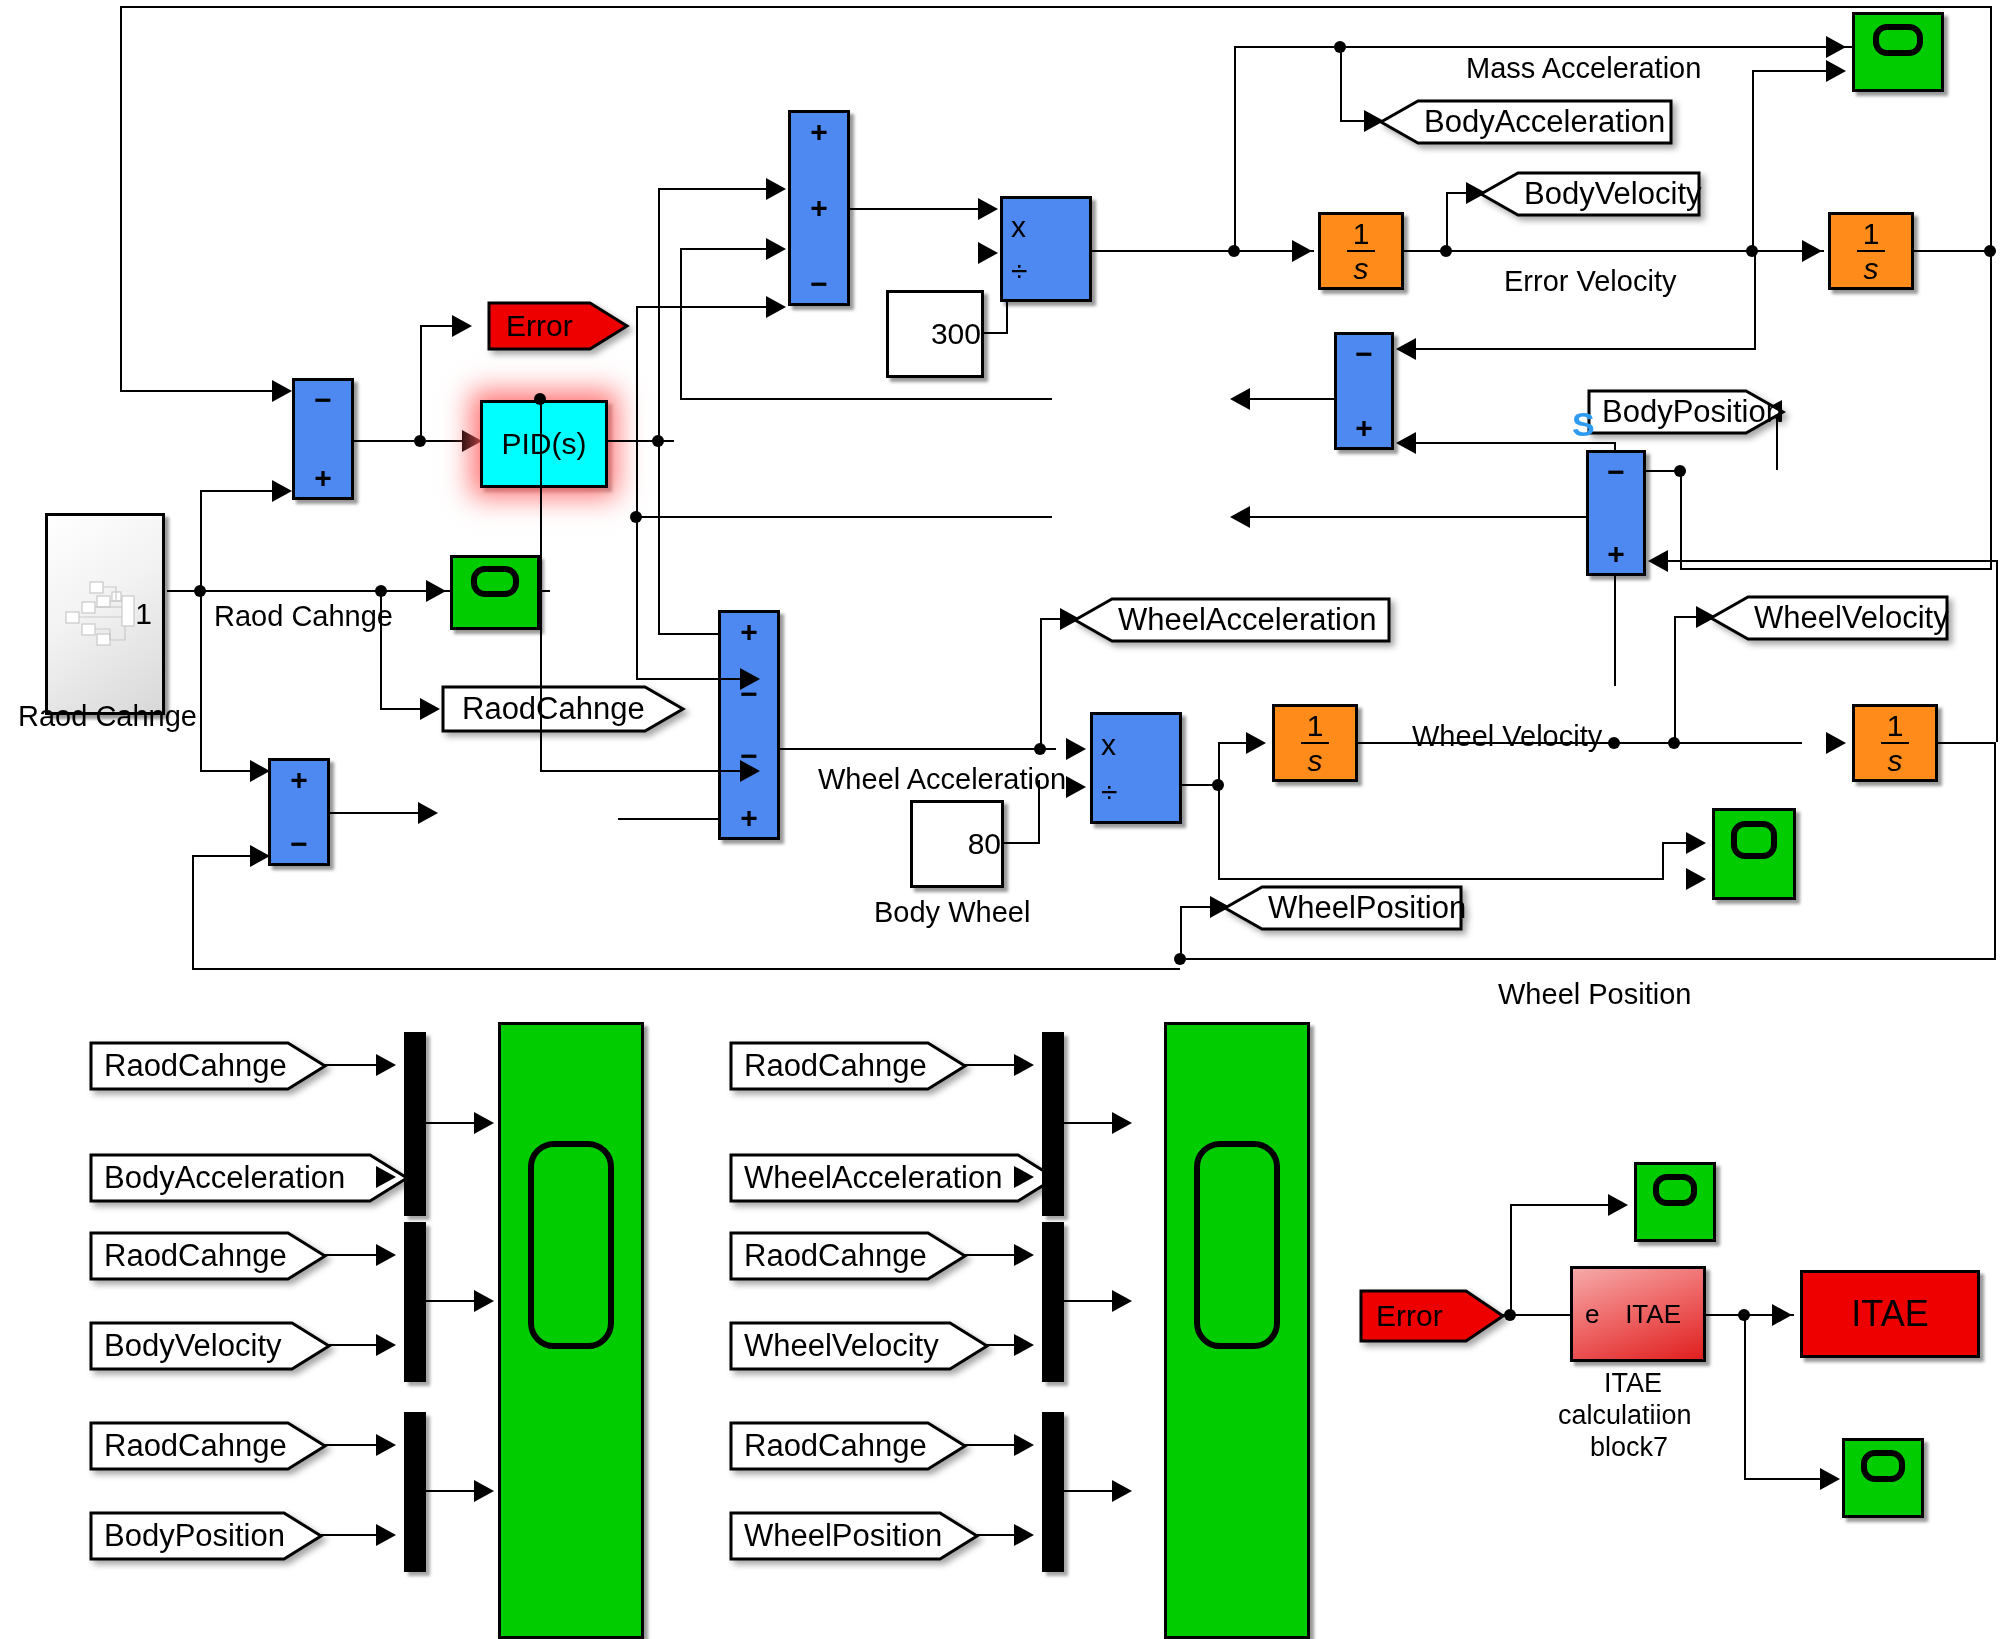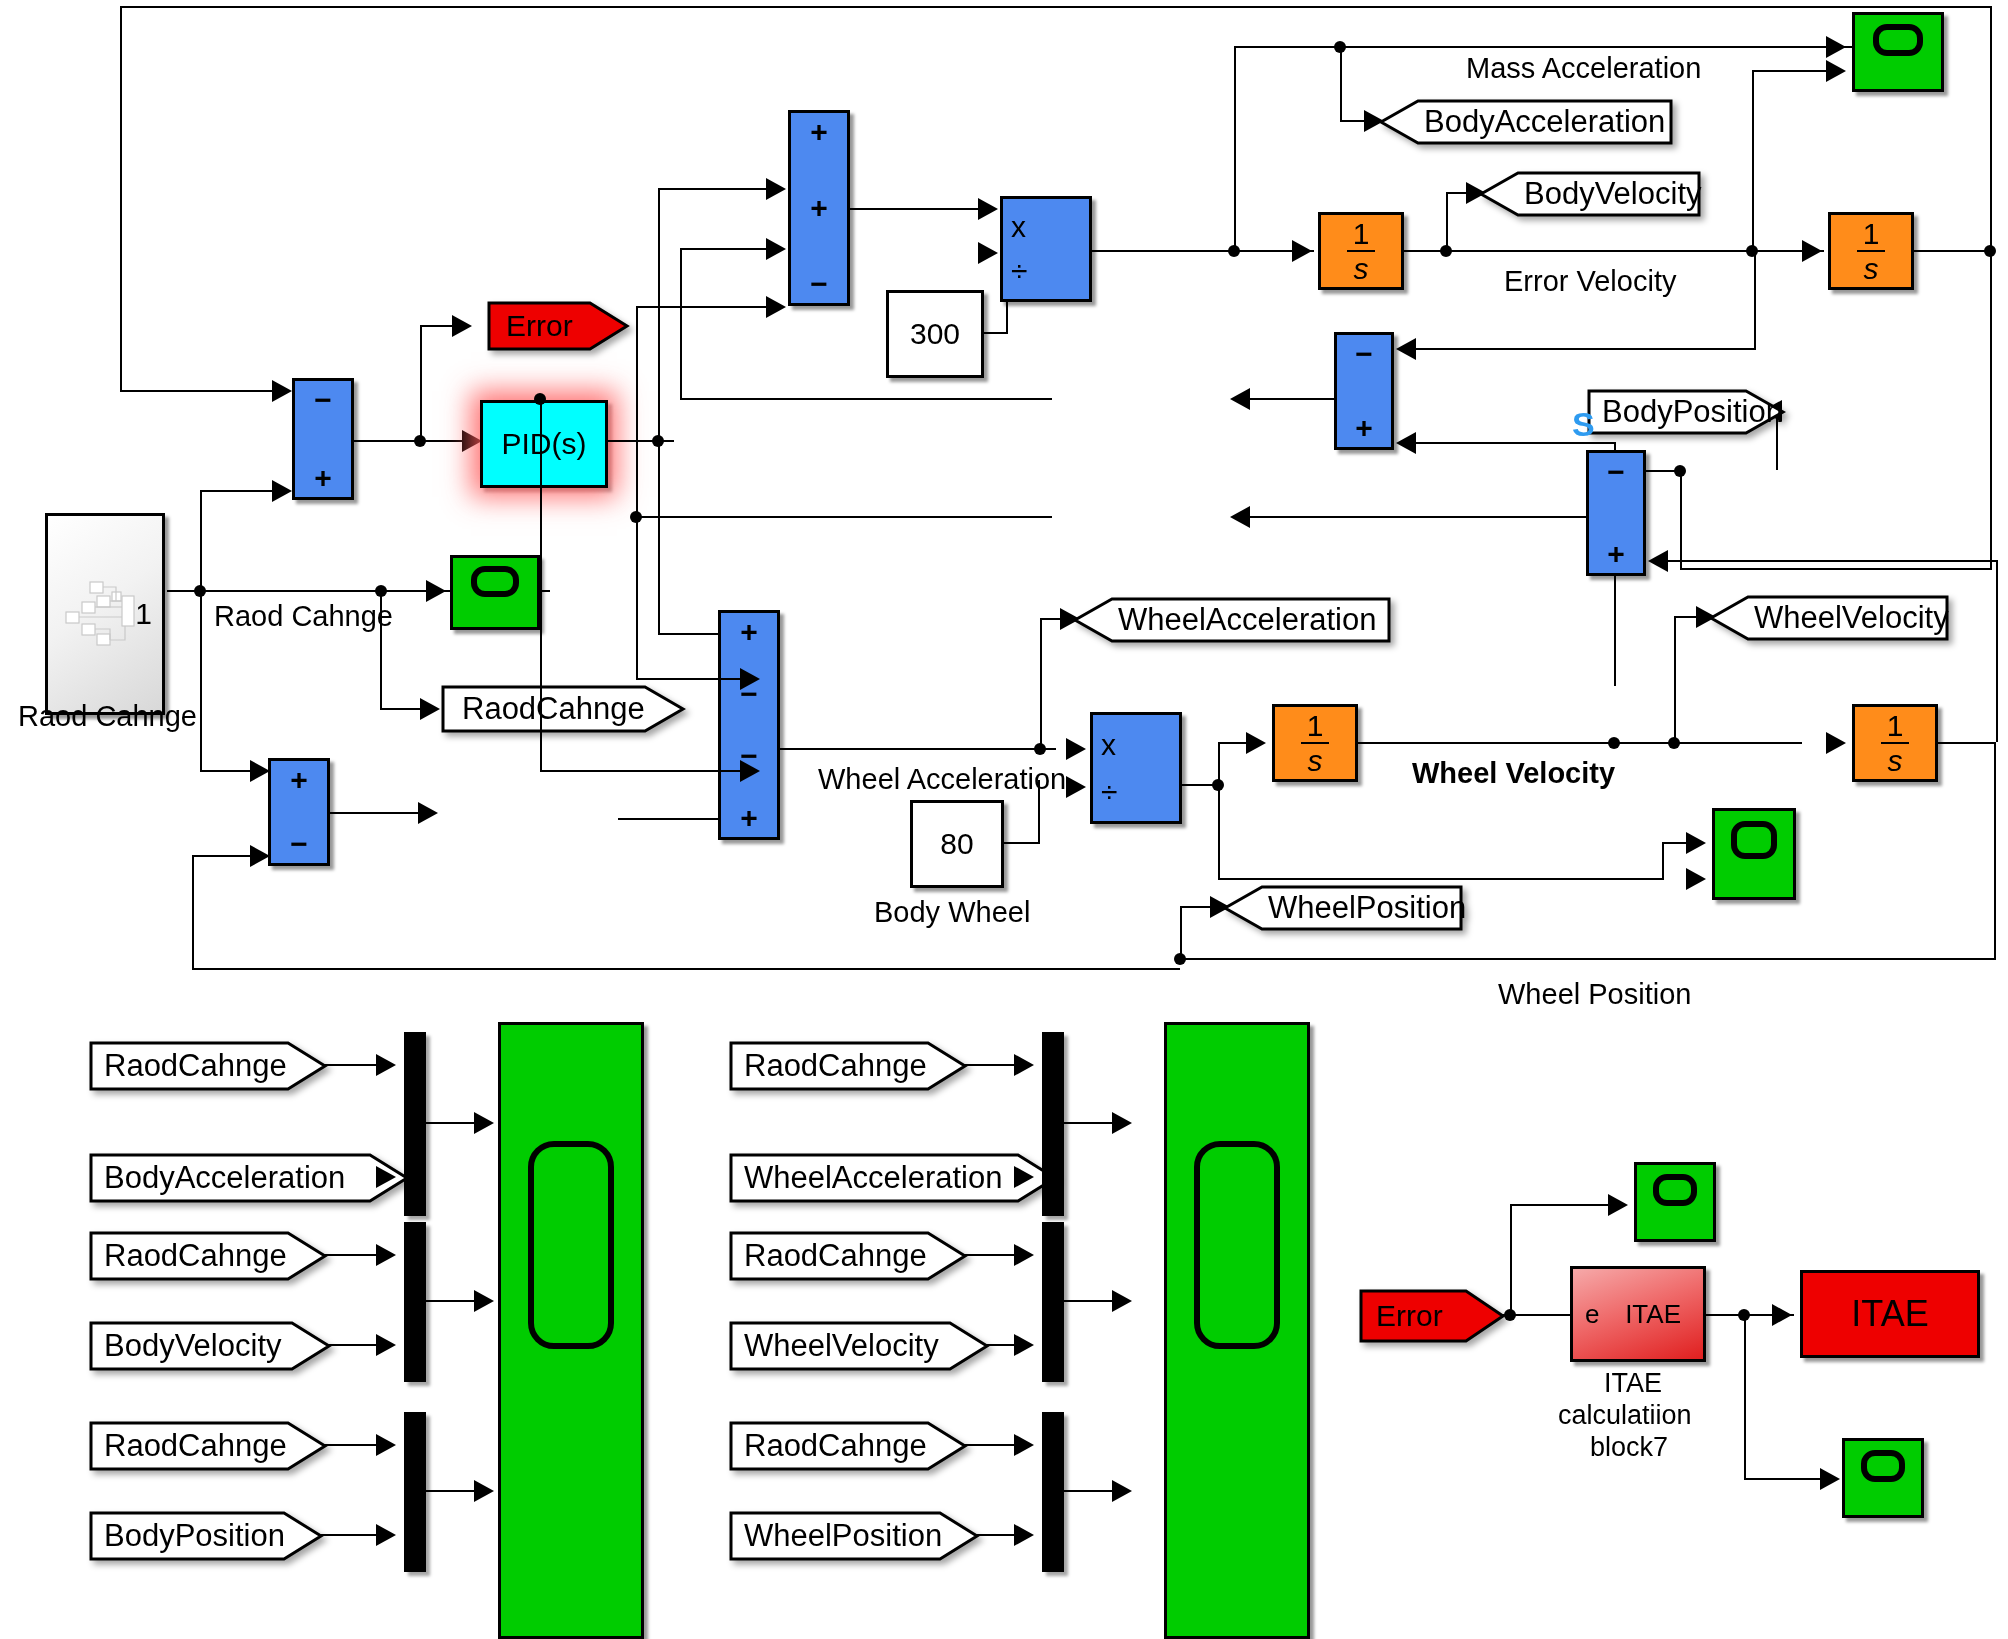--- a/index.html
+++ b/index.html
@@ -26,21 +26,21 @@
 
   .prodblk{background:#4d89f0;flex-direction:column;justify-content:space-around;
            font-size:30px;font-weight:400;padding:6px 0;}
   .prodblk span{display:block;width:100%;text-align:left;padding-left:16px;}
 
   .integ{background:#ff8c1a;font-style:italic;}
   .integ .frac{display:inline-block;line-height:1;font-size:30px;}
   .integ .frac .n{display:block;border-bottom:2px solid #000;padding:0 6px 1px;font-style:normal;}
   .integ .frac .d{display:block;padding:2px 6px 0;font-style:italic;}
 
-  .constblk{background:#fff;font-size:30px;}
+  .constblk{background:#fff;font-size:30px;justify-content:flex-end;}
 
   .scope{background:#00cc00;}
   .scope .crt{border:6px solid #000;border-radius:14px;width:58%;height:44%;position:absolute;
               left:21%;top:12%;box-sizing:border-box;}
   .scope.tall .crt{height:34%;top:19%;border-radius:26px;width:62%;left:19%;}
 
   .pidblk{background:#0ff;font-size:30px;
           box-shadow:0 0 26px 9px rgba(255,90,90,.85),4px 4px 3px rgba(0,0,0,.35);}
 
   .srcblk{background:linear-gradient(145deg,#ffffff 0%,#f2f2f2 45%,#d8d8d8 100%);}
@@ -373,21 +373,21 @@
   <div class="arr arr-r" style="left:1246px;top:732px;"></div>
 
   <div class="blk integ" style="left:1272px;top:704px;width:86px;height:78px;">
     <span class="frac">
       <span class="n">1</span>
       <span class="d">s</span>
     </span>
   </div>
 
   <div class="wire wh" style="left:1358px;top:742px;width:444px;"></div>
-  <div class="caption" style="left:1412px;top:757px;font-weight:bold;">Wheel Velocity</div>
+  <div class="caption" style="left:1412px;top:720px;">Wheel Velocity</div>
   <div class="dot" style="left:1608px;top:737px;"></div>
   <div class="dot" style="left:1668px;top:737px;"></div>
   <div class="wire wv" style="left:1674px;top:616px;height:128px;"></div>
   <div class="wire wh" style="left:1674px;top:616px;width:24px;"></div>
   <div class="arr arr-r" style="left:1696px;top:606px;"></div>
 
   <div class="tag" style="left:1708px;top:594px;width:242px;height:48px;">
     <svg width="242" height="48" viewBox="0 0 242 48">
       <path d="M40,3 H239 V45 H40 L3,24 Z" fill="#fff" stroke="#000" stroke-width="3"></path>
     </svg>

